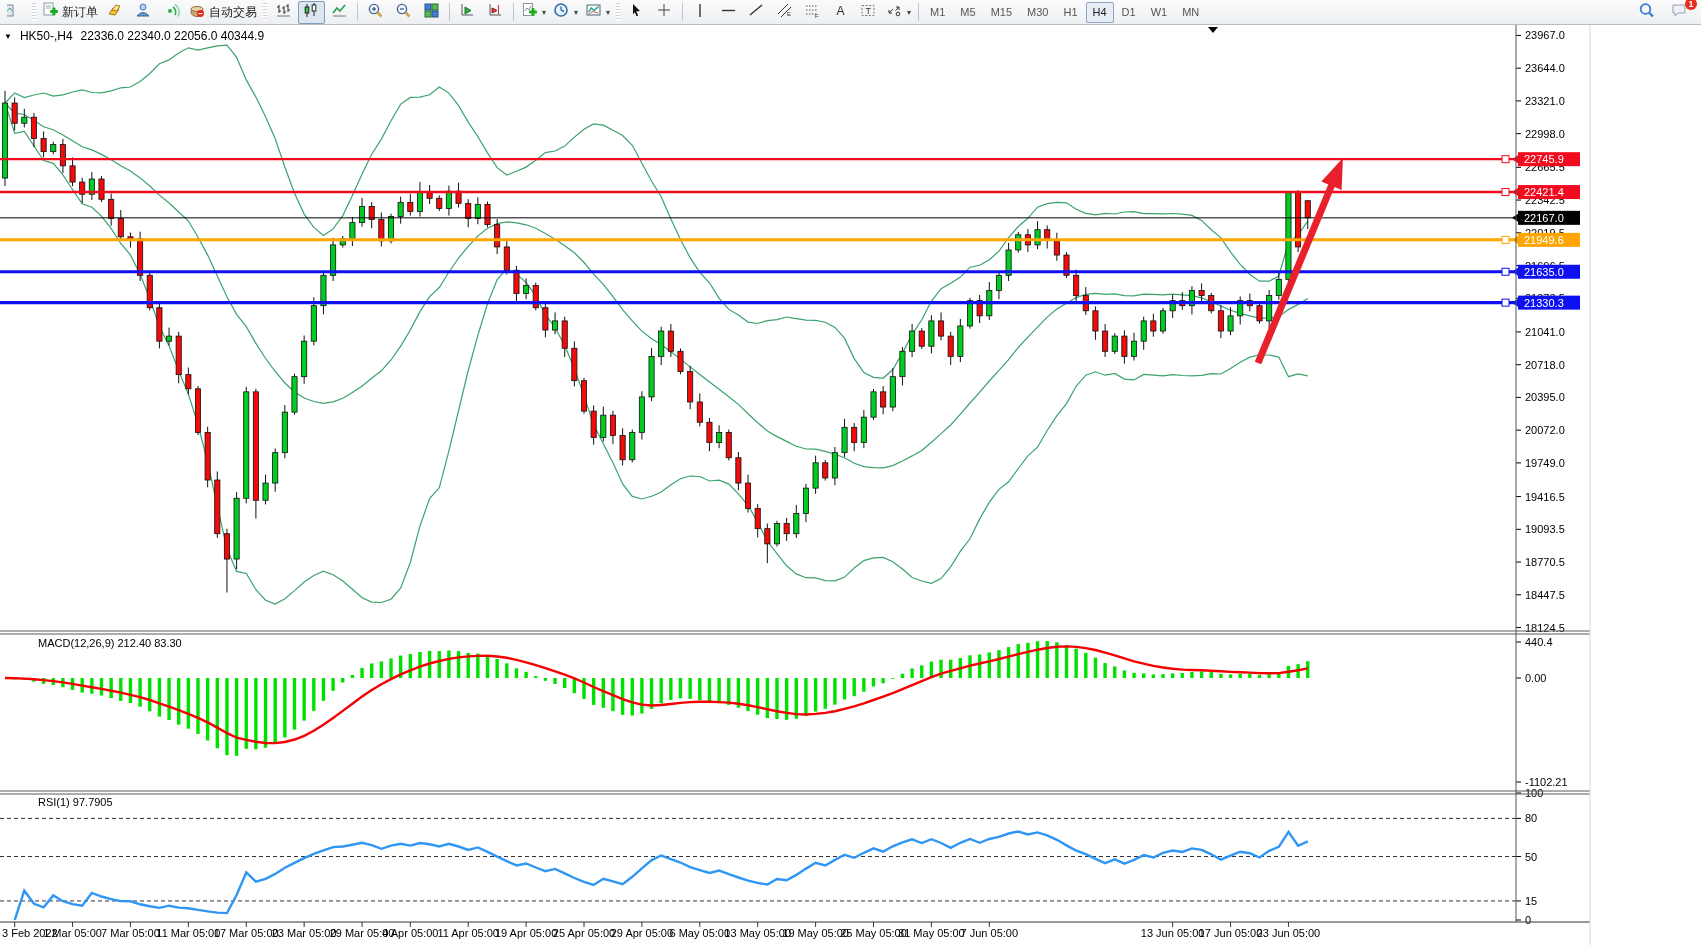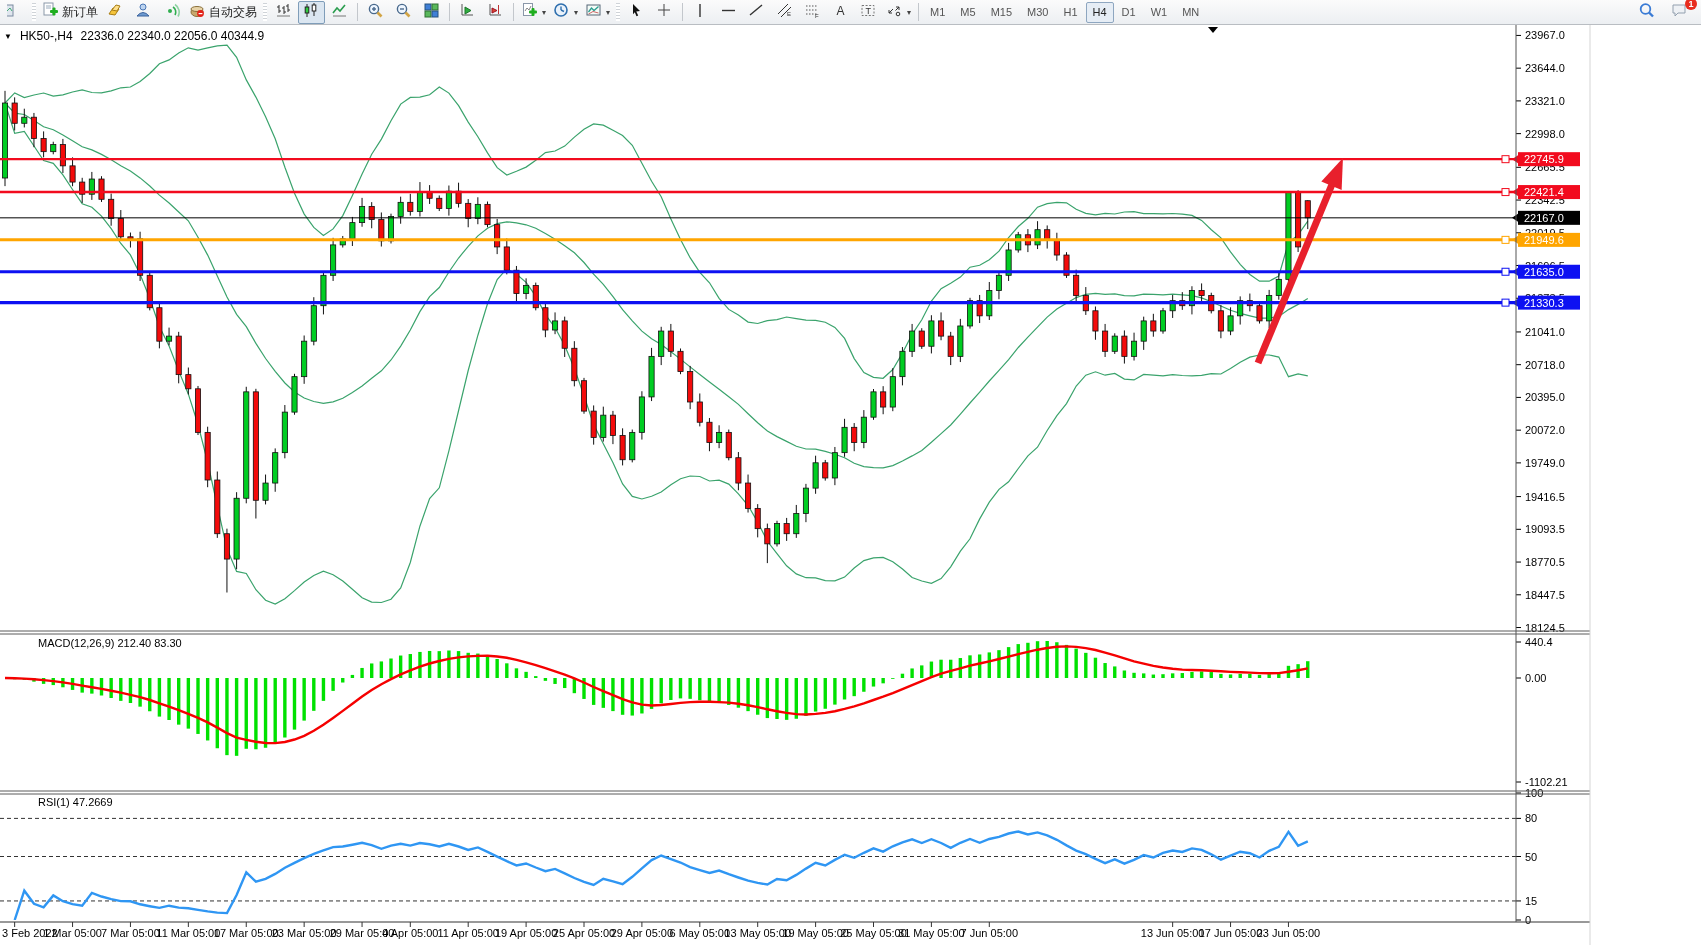--- a/index.html
+++ b/index.html
@@ -837,17 +837,17 @@
       </svg>
   <div id="title-overlay">
     <span class="tri">▼</span>
     <span>HK50-,H4</span>
     <span>22336.0 22340.0 22056.0 40344.9</span>
   </div>
   <div class="pane-label" id="macd-label-row" style="top:612px">
     <span>MACD(12,26,9)</span>&nbsp;<span>212.40 83.30</span>
   </div>
   <div class="pane-label" id="rsi-label-row" style="top:771px">
-    <span>RSI(1)</span>&nbsp;<span>47.2669</span>
+    <span>RSI(1)</span>&nbsp;<span>97.7905</span>
   </div>
 </div>
 
 </div>
 
 </body></html>

